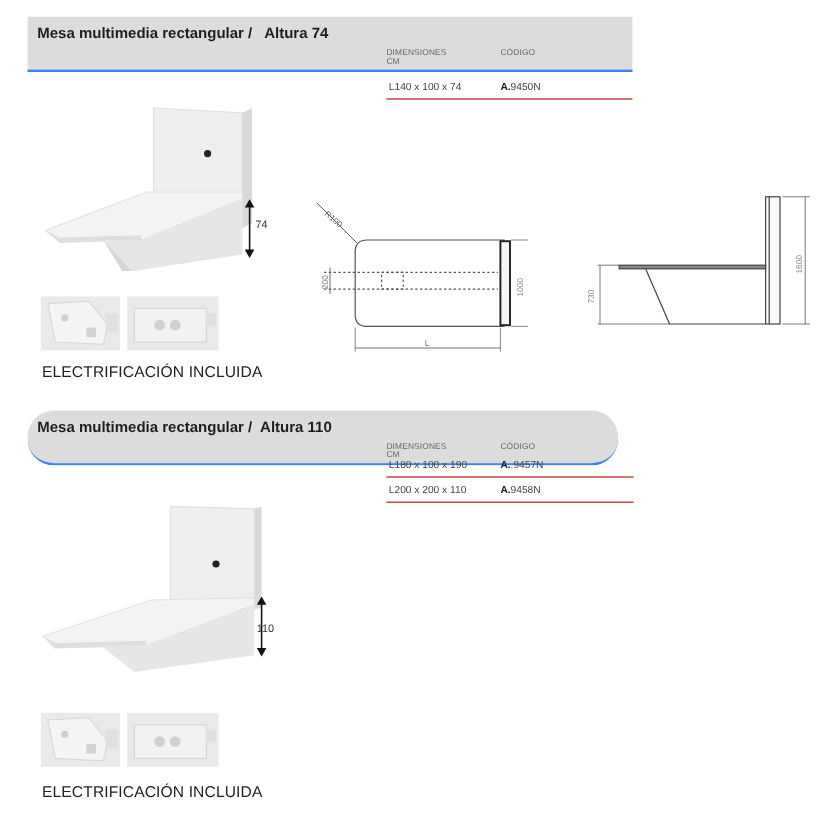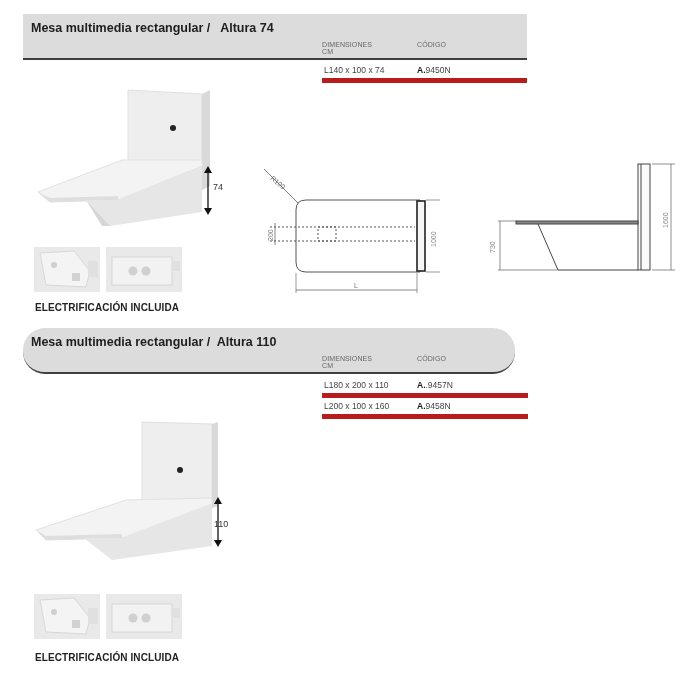--- a/index.html
+++ b/index.html
@@ -5,60 +5,60 @@
   * { box-sizing: border-box; margin: 0; padding: 0; }
   html, body { width: 700px; height: 700px; background: #ffffff; overflow: hidden; }
   body { font-family: "Liberation Sans", sans-serif; color: #222; position: relative; }
 
   .section { position: absolute; left: 0; width: 700px; }
   .sec1 { top: 0; height: 320px; }
   .sec2 { top: 322px; height: 378px; }
 
   .header-bar {
     position: absolute; left: 23px; width: 504px; height: 46px;
-    background: #dcdcdc; border-bottom: 2px solid #404040;
+    background: #dcdcdc; border-bottom: 2px solid #3b82f6;
   }
   .sec1 .header-bar { top: 14px; }
-  .sec2 .header-bar { top: 6px; width: 492px; border-radius: 22px; }
+  .sec2 .header-bar { top: 20px; width: 492px; border-radius: 22px; }
 
   .title {
     position: absolute; left: 8px; top: 7px;
     font-size: 12.5px; font-weight: bold; color: #1e1e1e; white-space: pre;
   }
   .col-head {
     position: absolute; font-size: 7px; color: #666; line-height: 7px; letter-spacing: 0.1px;
   }
   .col-dim { left: 299px; top: 27px; width: 80px; }
   .col-code { left: 394px; top: 27px; }
 
   .spec-table { position: absolute; left: 322px; width: 205px; }
   .sec1 .spec-table { top: 62px; }
   .sec2 .spec-table { top: 55px; width: 206px; }
   .spec-row {
-    height: 21px; border-bottom: 5px solid #b91c1c; display: flex; align-items: center;
+    height: 21px; border-bottom: 1px solid #b91c1c; display: flex; align-items: center;
     font-size: 8.5px; color: #444;
   }
   .spec-row .dim { width: 95px; padding-left: 2px; }
   .spec-row .code { color: #444; }
   .spec-row .code b { color: #1b1b1b; font-weight: bold; }
 
   .render { position: absolute; }
   .sec1 .render { left: 30px; top: 86px; }
   .sec2 .render { left: 30px; top: 98px; }
 
   .photos { position: absolute; display: flex; gap: 6px; }
   .sec1 .photos { left: 34px; top: 247px; }
   .sec2 .photos { left: 34px; top: 272px; }
   .photo {
     width: 66px; height: 45px; background: #e9e9e9; position: relative; overflow: hidden;
   }
   .photo.p2 { width: 76px; }
 
   .elec-label {
-    position: absolute; font-size: 10px; font-weight: bold; color: #222; letter-spacing: 0.1px; text-align: right;
+    position: absolute; font-size: 13px; font-weight: normal; color: #222; letter-spacing: 0.1px; text-align: right;
   }
   .sec1 .elec-label { left: 35px; top: 302px; }
   .sec2 .elec-label { left: 35px; top: 330px; }
 
   .drawing { position: absolute; }
   .sec1 .plan { left: 260px; top: 165px; }
   .sec1 .side { left: 480px; top: 150px; }
   svg text { font-family: "Liberation Sans", sans-serif; }
 </style>
 </head>
@@ -160,25 +160,25 @@
     <div class="title">Mesa multimedia rectangular /  Altura 110</div>
     <div class="col-head col-dim">
       <div>DIMENSIONES</div>
       <div>CM</div>
     </div>
     <div class="col-head col-code">CÓDIGO</div>
   </div>
 
   <div class="spec-table">
     <div class="spec-row">
-      <span class="dim">L180 x 200 x 110</span>
+      <span class="dim">L180 x 100 x 190</span>
       <span class="code"><b>A.</b><span>.9457N</span></span>
     </div>
     <div class="spec-row">
-      <span class="dim">L200 x 100 x 160</span>
+      <span class="dim">L200 x 200 x 110</span>
       <span class="code"><b>A.</b><span>9458N</span></span>
     </div>
   </div>
 
   <svg class="render" width="200" height="140" viewBox="0 0 200 140">
     <polygon points="112,2 182,4 182,86 112,84" fill="#eeeeee" stroke="#e0e0e0"></polygon>
     <polygon points="182,4 188,2 188,86 182,88" fill="#d9d9d9"></polygon>
     <circle cx="150" cy="50" r="3" fill="#222"></circle>
     <polygon points="6,110 96,80 182,78 182,84 92,118 16,120" fill="#f3f3f3" stroke="#e2e2e2"></polygon>
     <polygon points="6,110 16,120 92,118 92,114 16,116" fill="#dedede"></polygon>

